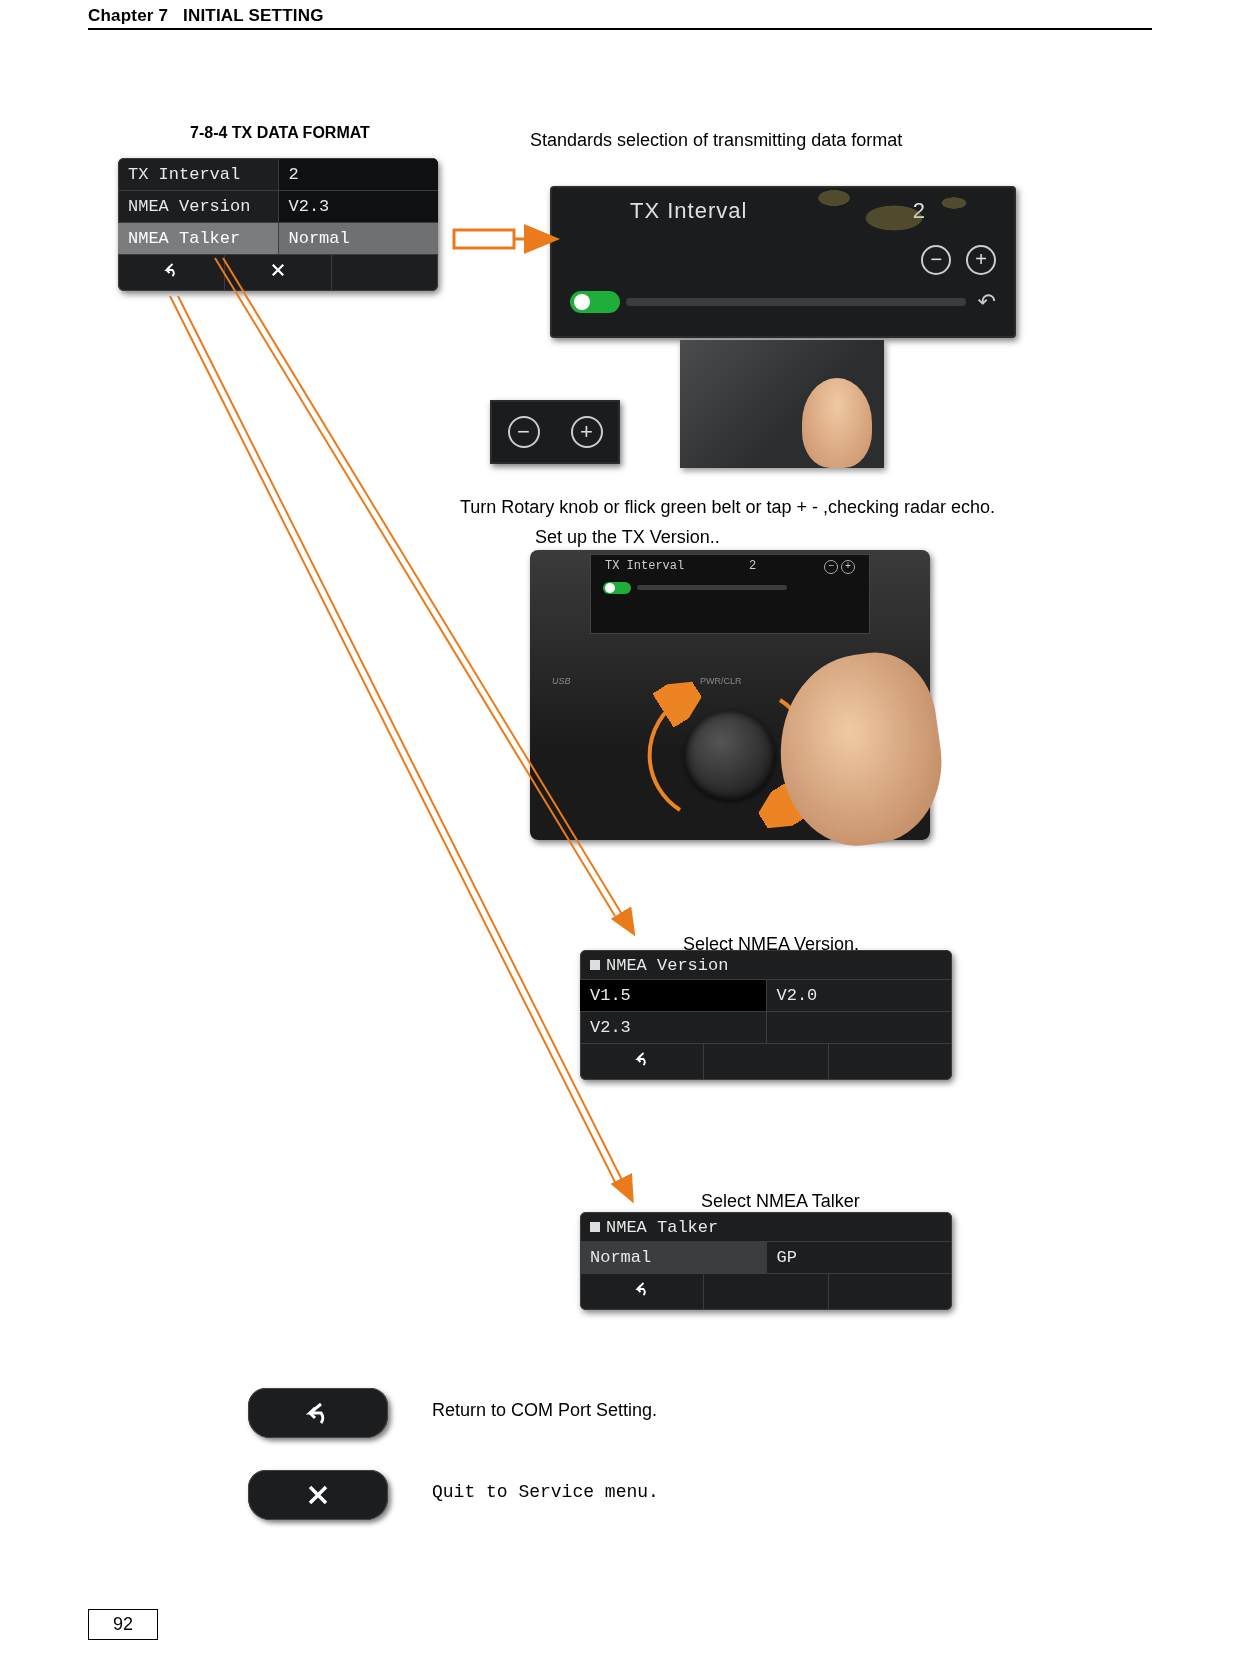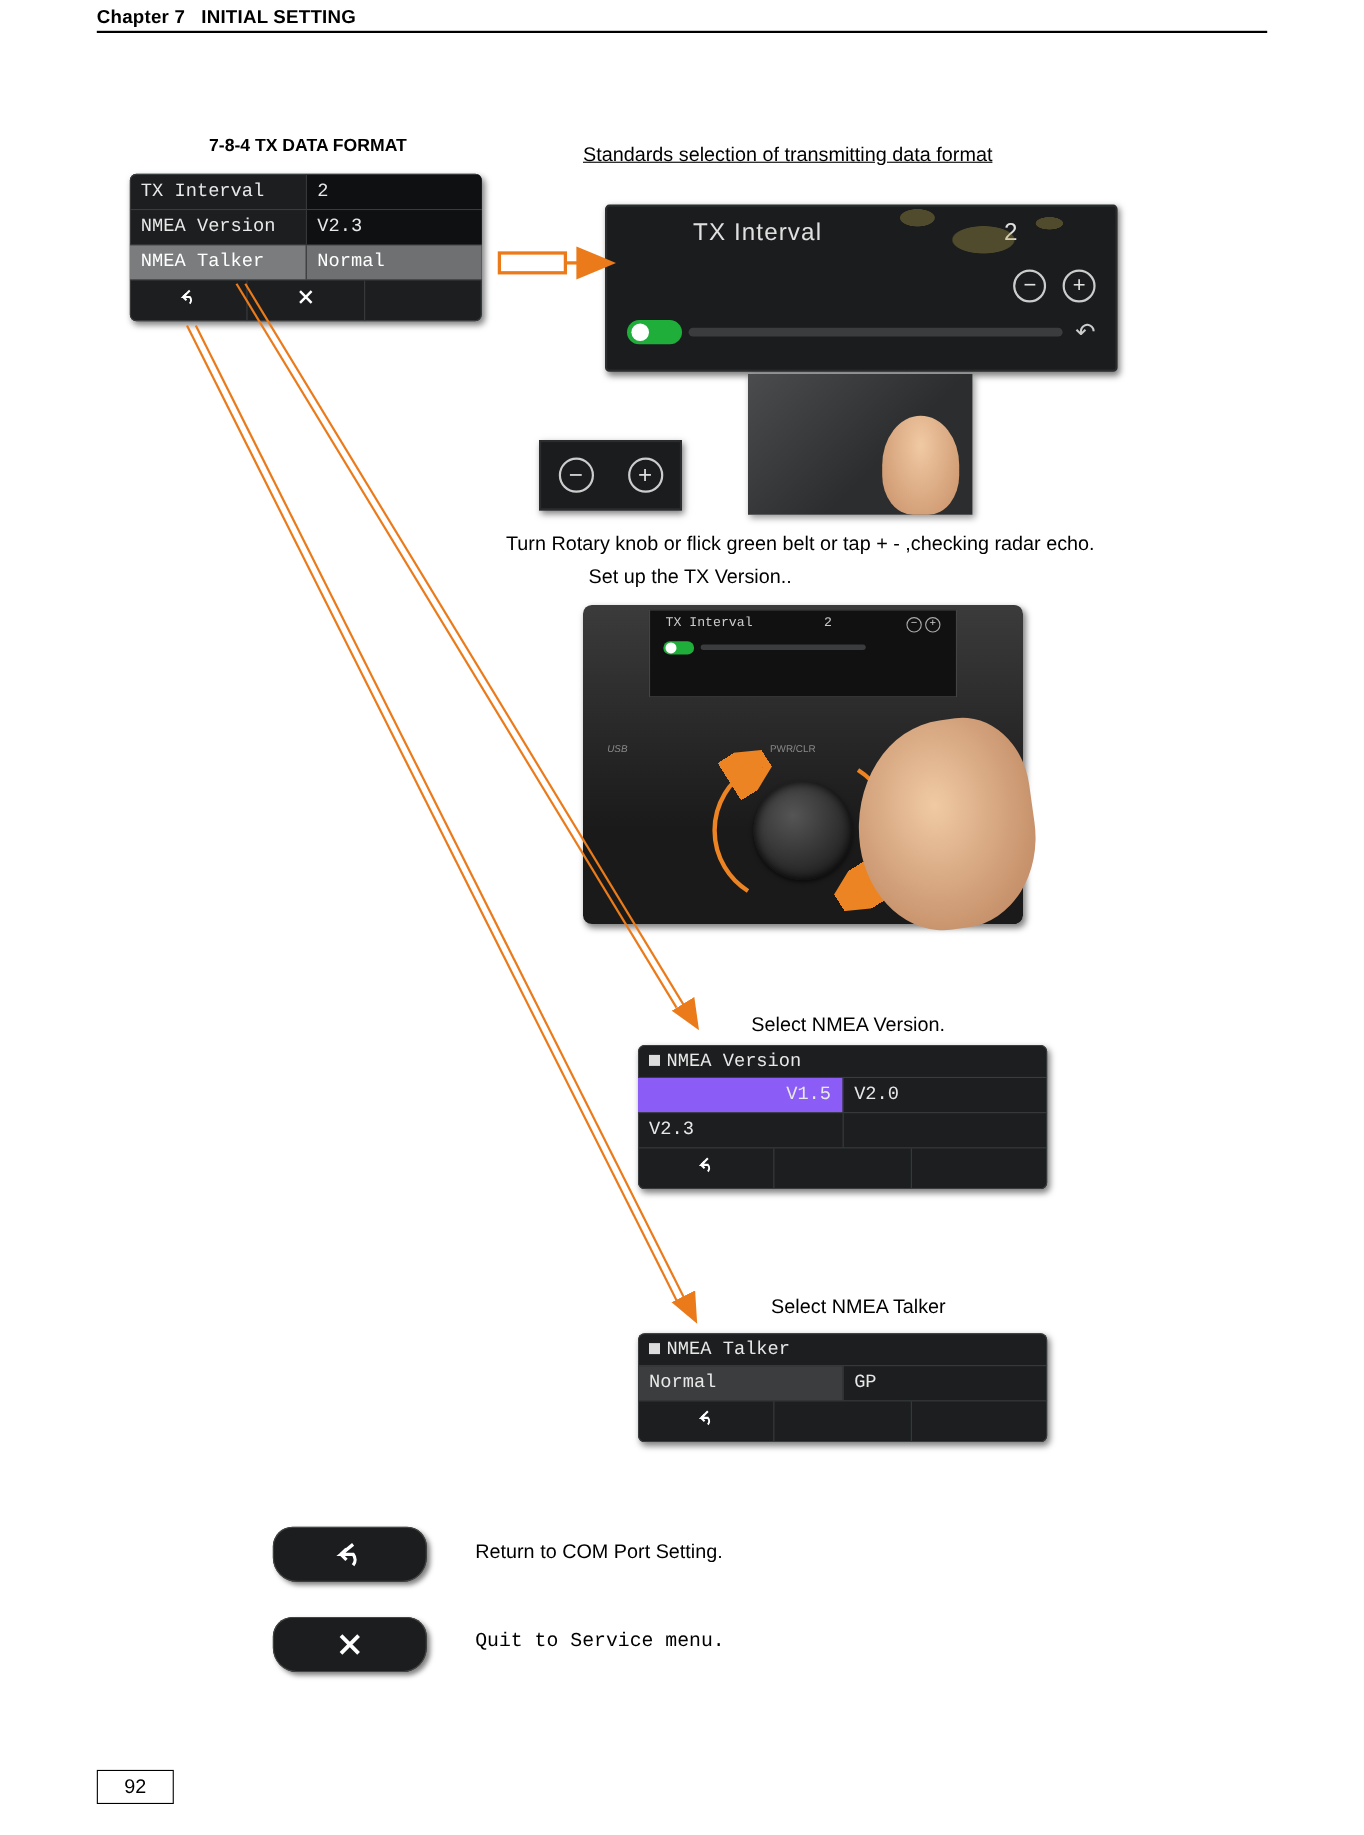--- a/index.html
+++ b/index.html
@@ -225,21 +225,21 @@
     background: radial-gradient(ellipse at 45% 40%, #f0caa4, #c6916b 75%);
     border-radius: 60% 40% 50% 50%;
     transform: rotate(-8deg);
   }
   .rot-arrow {
     position:absolute;
     stroke:#ec8423;
     fill:none;
     stroke-width:4;
   }
-  .instr { position:absolute; font-size:18px; }
+  .instr { position:absolute; font-size:18px;margin-top:13px; }
   .button-img {
     position: absolute;
     width: 140px;
     height: 50px;
     background: #1b1d1e;
     border-radius: 18px 18px 22px 22px;
     box-shadow: 3px 3px 5px rgba(0,0,0,0.5), inset 0 0 0 1px #444;
     display:flex; align-items:center; justify-content:center;
     color:#fff;
   }
@@ -261,21 +261,21 @@
 </head>
 <body>
 
 <div class="page-header">
   <span>Chapter 7</span>&nbsp;&nbsp;
   <span>INITIAL SETTING</span>
 </div>
 
 <div class="section-title">7-8-4 TX DATA FORMAT</div>
 
-<div class="subtitle" style="top:130px; left:530px;text-decoration:underline;">Standards selection of transmitting data format</div>
+<div class="subtitle" style="top:130px; left:530px;">Standards selection of transmitting data format</div>
 
 <div class="ui-panel" style="position:absolute; top:158px; left:118px; width:320px;">
   <div class="panel-row">
     <div class="cell">TX Interval</div>
     <div class="cell val">2</div>
   </div>
   <div class="panel-row">
     <div class="cell">NMEA Version</div>
     <div class="cell val">V2.3</div>
   </div>
@@ -379,21 +379,21 @@
     </defs>
   <line x1="0" y1="0" x2="445" y2="886" stroke="#eb7b1a" stroke-width="2"></line>
   <line x1="8" y1="0" x2="453" y2="886" stroke="#eb7b1a" stroke-width="2" marker-end="url(#ah3)"></line>
 </svg>
 
 <div class="instr" style="top:921px; left:683px;">Select NMEA Version.</div>
 
 <div class="ui-panel" style="position:absolute; top:950px; left:580px; width:372px;">
   <div class="panel-title"><span class="sq"></span><span>NMEA Version</span></div>
   <div class="panel-row">
-    <div class="cell" style="background:#8b5cf6;text-align:right;">V1.5</div>
+    <div class="cell" style="background:#000000;">V1.5</div>
     <div class="cell">V2.0</div>
   </div>
   <div class="panel-row">
     <div class="cell">V2.3</div>
     <div class="cell"></div>
   </div>
   <div class="panel-footer">
     <div class="btn">
       <svg viewBox="0 0 24 24">
           <path d="M14 4 L6 12 L14 12 A6 6 0 0 1 14 20" fill="none" stroke="#fff" stroke-width="2.5"></path>

